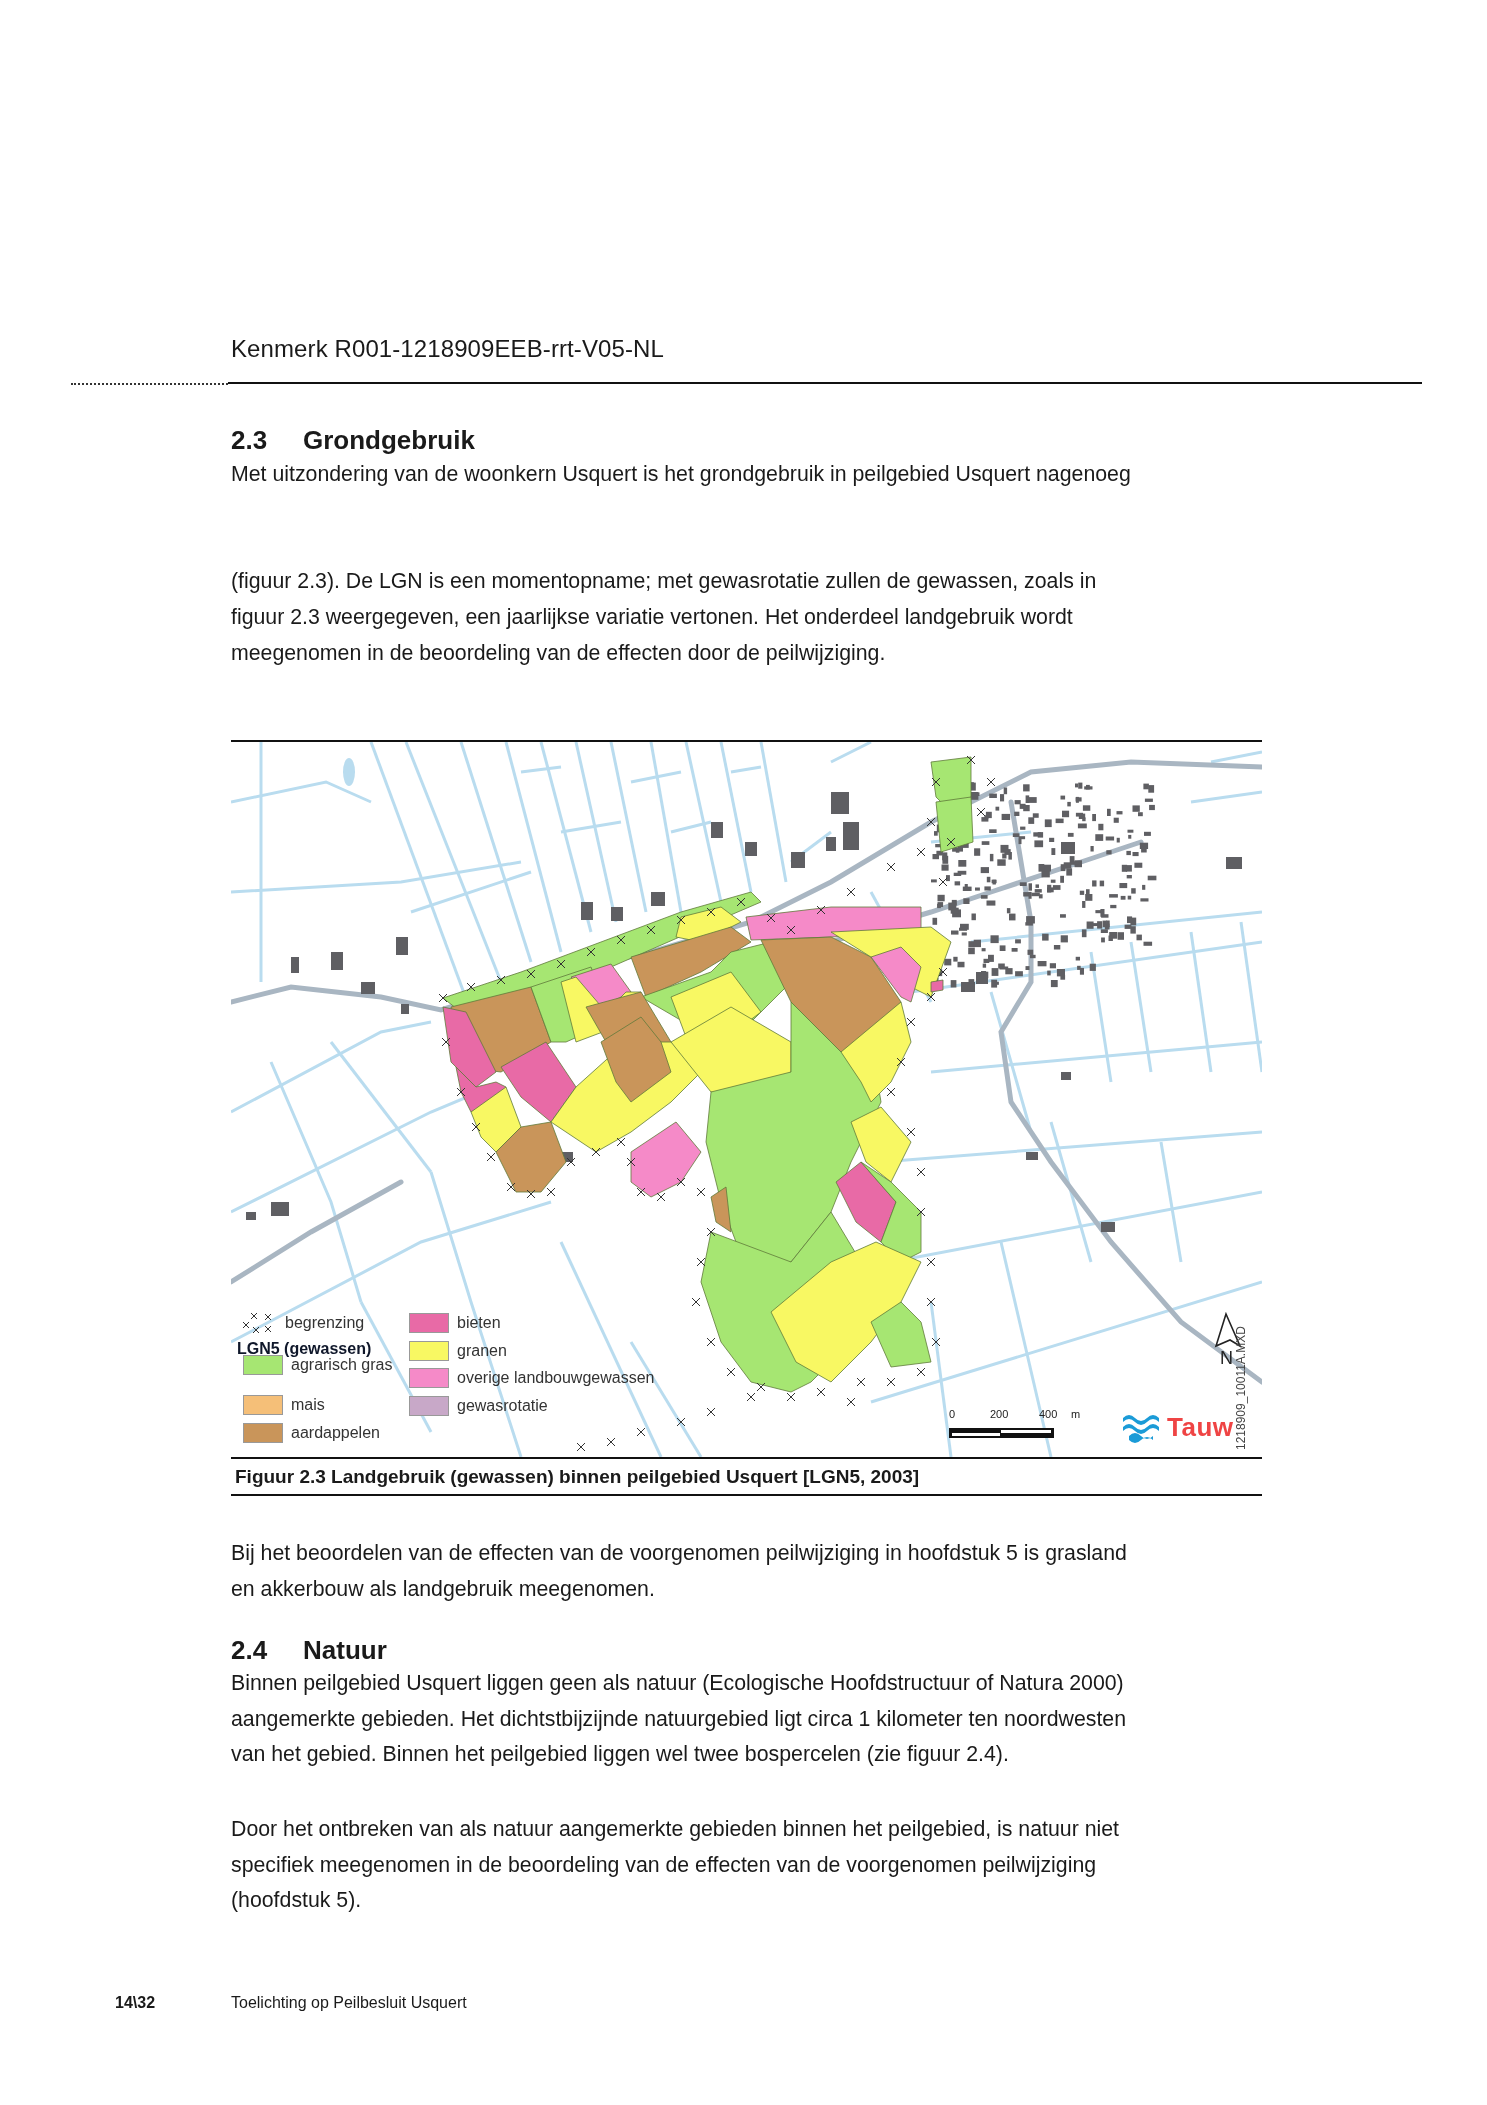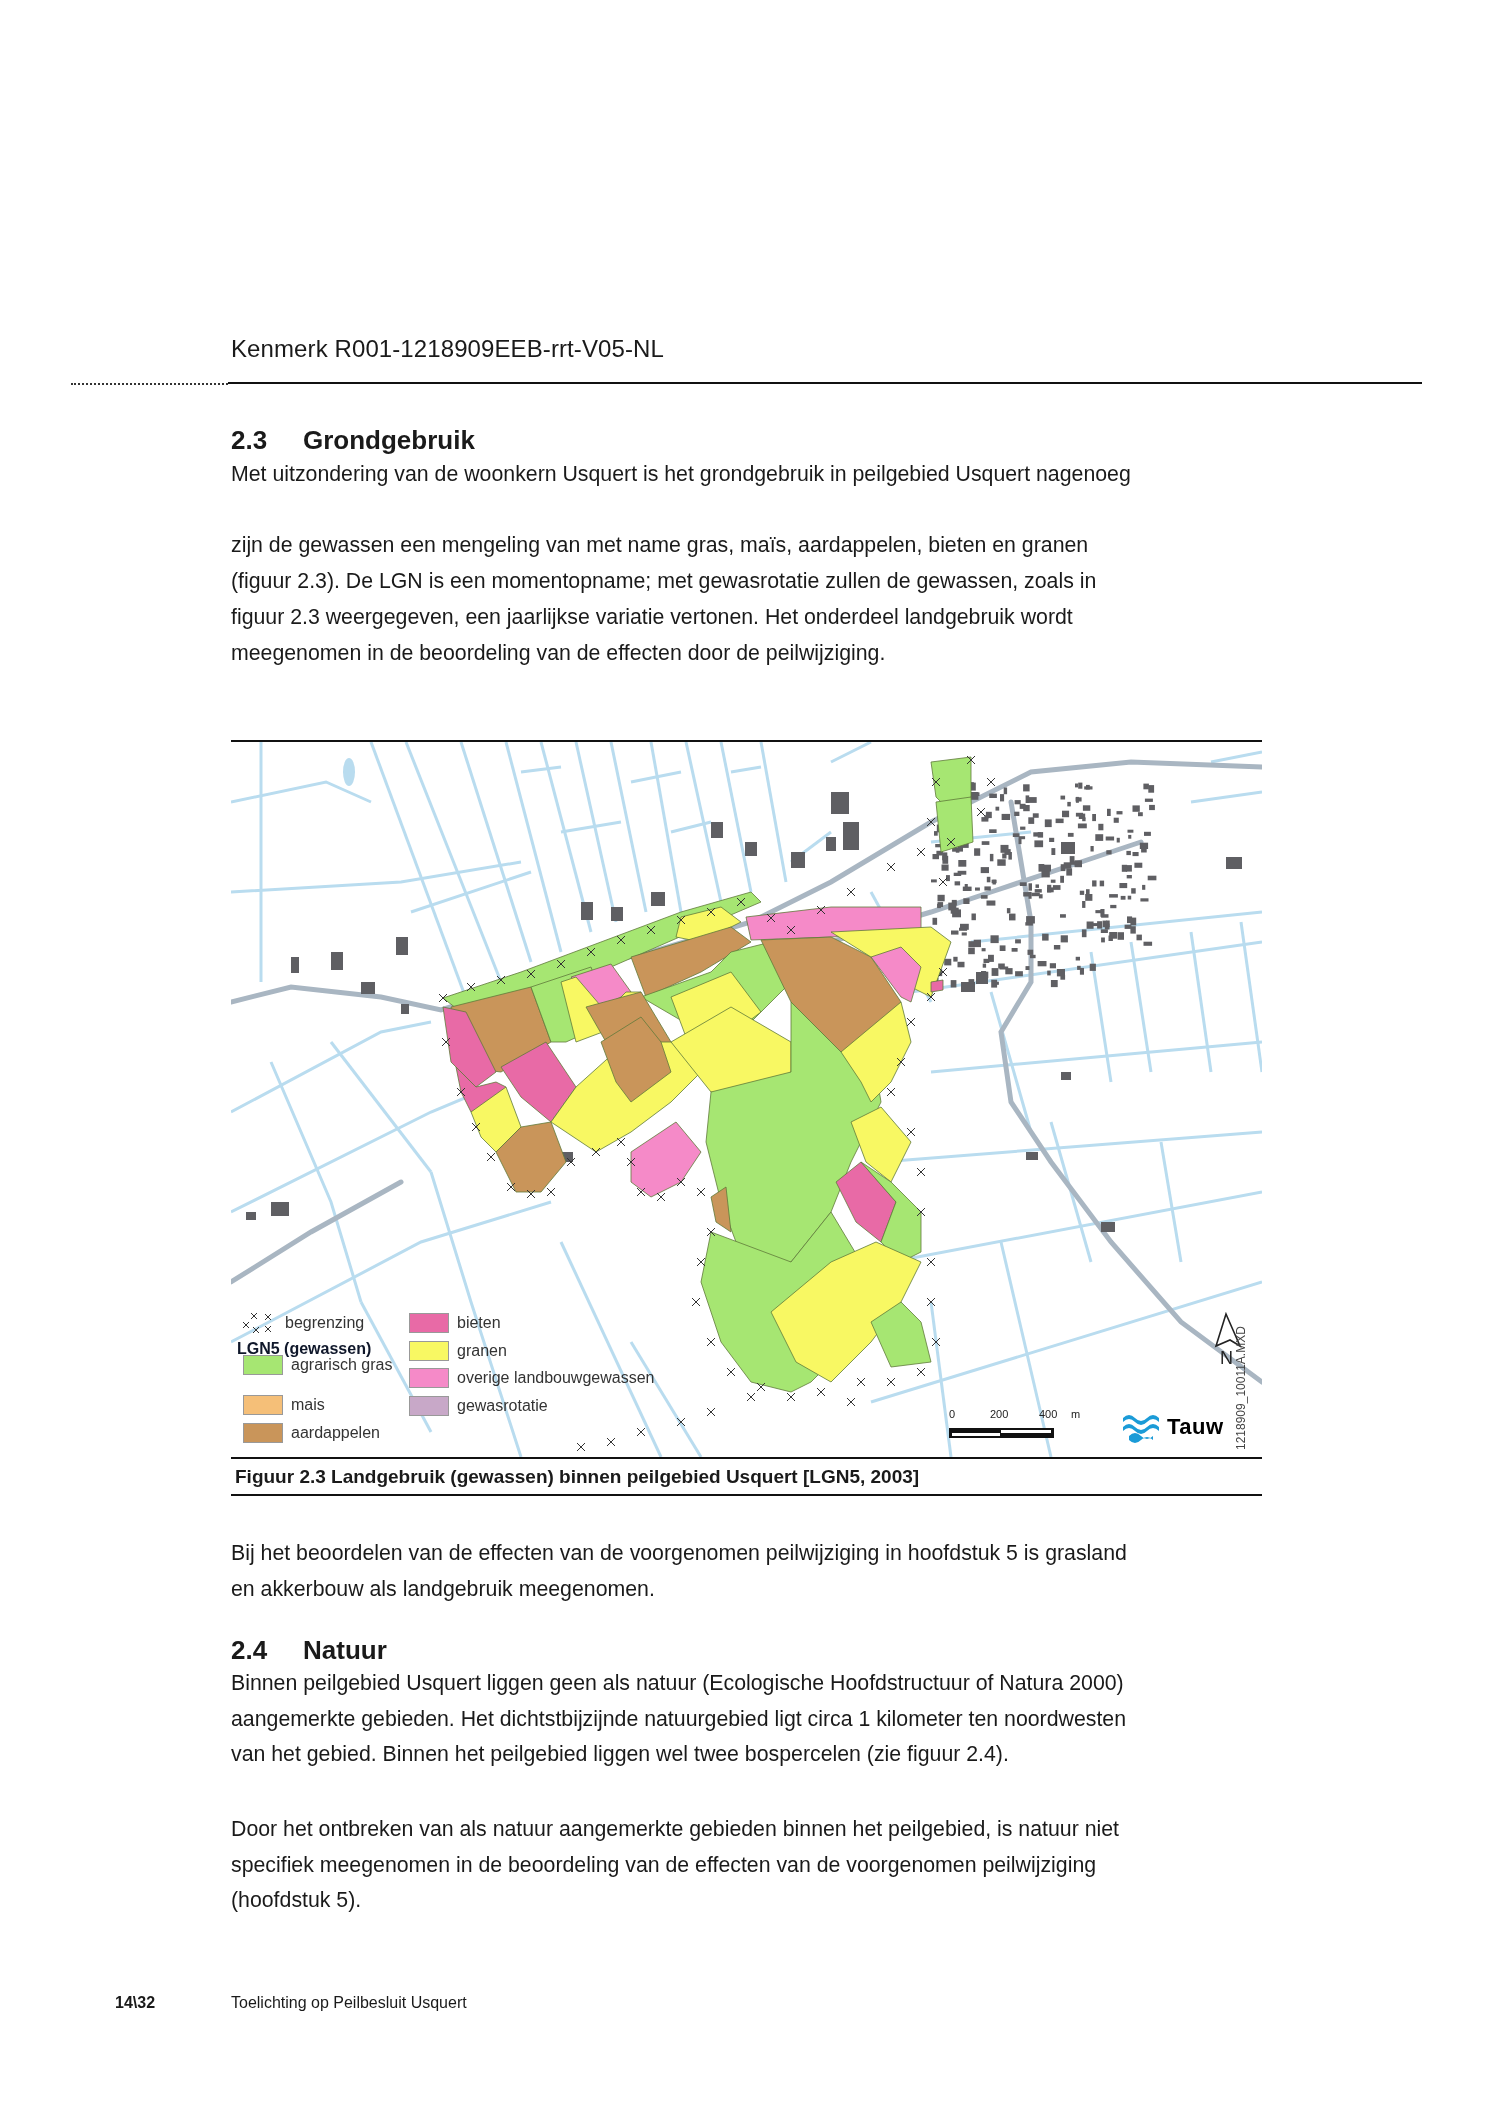--- a/index.html
+++ b/index.html
@@ -39,21 +39,21 @@
   .scalebar .bar { position: absolute; left: 0; top: 20px; width: 105px; height: 10px; background: #111; }
   .scalebar .bar .w1 { position: absolute; left: 3px; top: 5px; width: 48px; height: 3px; background: #fff; }
   .scalebar .bar .w2 { position: absolute; left: 52px; top: 2px; width: 50px; height: 3px; background: #fff; }
 
   .north { position: absolute; left: 979px; top: 570px; width: 40px; height: 60px; }
   .north .n { position: absolute; left: 10px; top: 36px; font-size: 18px; color: #222; }
   .vertcode { position: absolute; left: 1003px; top: 558px; width: 150px; height: 20px; font-size: 12px; color: #444;
               transform-origin: 0 0; transform: rotate(-90deg) translate(-150px, 0); white-space: nowrap; }
   .vertcode span { display:block; }
   .tauw { position: absolute; left: 890px; top: 665px; height: 40px; display: flex; align-items: center; }
-  .tauw .word { font-size: 22px; color: #000000; font-weight: bold; margin-left: 6px; letter-spacing: 0.5px; }
+  .tauw .word { font-size: 26px; color: #ef4444; font-weight: bold; margin-left: 6px; letter-spacing: 0.5px; }
 
   #after-fig { position: absolute; left: 231px; top: 1536px; width: 1040px; }
   #sec24 { top: 1634px; }
   #sec24-p2 { position: absolute; left: 231px; top: 1812px; width: 1040px; }
 
   .footer-page { position: absolute; left: 115px; top: 1994px; font-size: 16px; font-weight: bold; }
   .footer-title { position: absolute; left: 231px; top: 1994px; font-size: 16px; }
 </style>
 </head>
 <body>
@@ -62,21 +62,21 @@
 <div class="rule-dotted"></div>
 <div class="rule-solid"></div>
 
 <div id="sec23" class="section">
   <h2>
     <span class="num">2.3</span><span>Grondgebruik</span>
   </h2>
   <p class="para">
     <span>Met uitzondering van de woonkern Usquert is het grondgebruik in peilgebied Usquert nagenoeg</span><br>
     <br>
-    <span>zijn de gewassen een mengeling van met name gras, maïs, aardappelen, bieten en granen</span><br>
+    <br>
     <span>(figuur 2.3). De LGN is een momentopname; met gewasrotatie zullen de gewassen, zoals in</span><br>
     <span>figuur 2.3 weergegeven, een jaarlijkse variatie vertonen. Het onderdeel landgebruik wordt</span><br>
     <span>meegenomen in de beoordeling van de effecten door de peilwijziging.</span>
   </p>
 </div>
 
 <div class="figure">
   <div class="fig-top-rule"></div>
   <div class="map">
     <svg width="1031" height="715" viewBox="0 0 1031 715">

